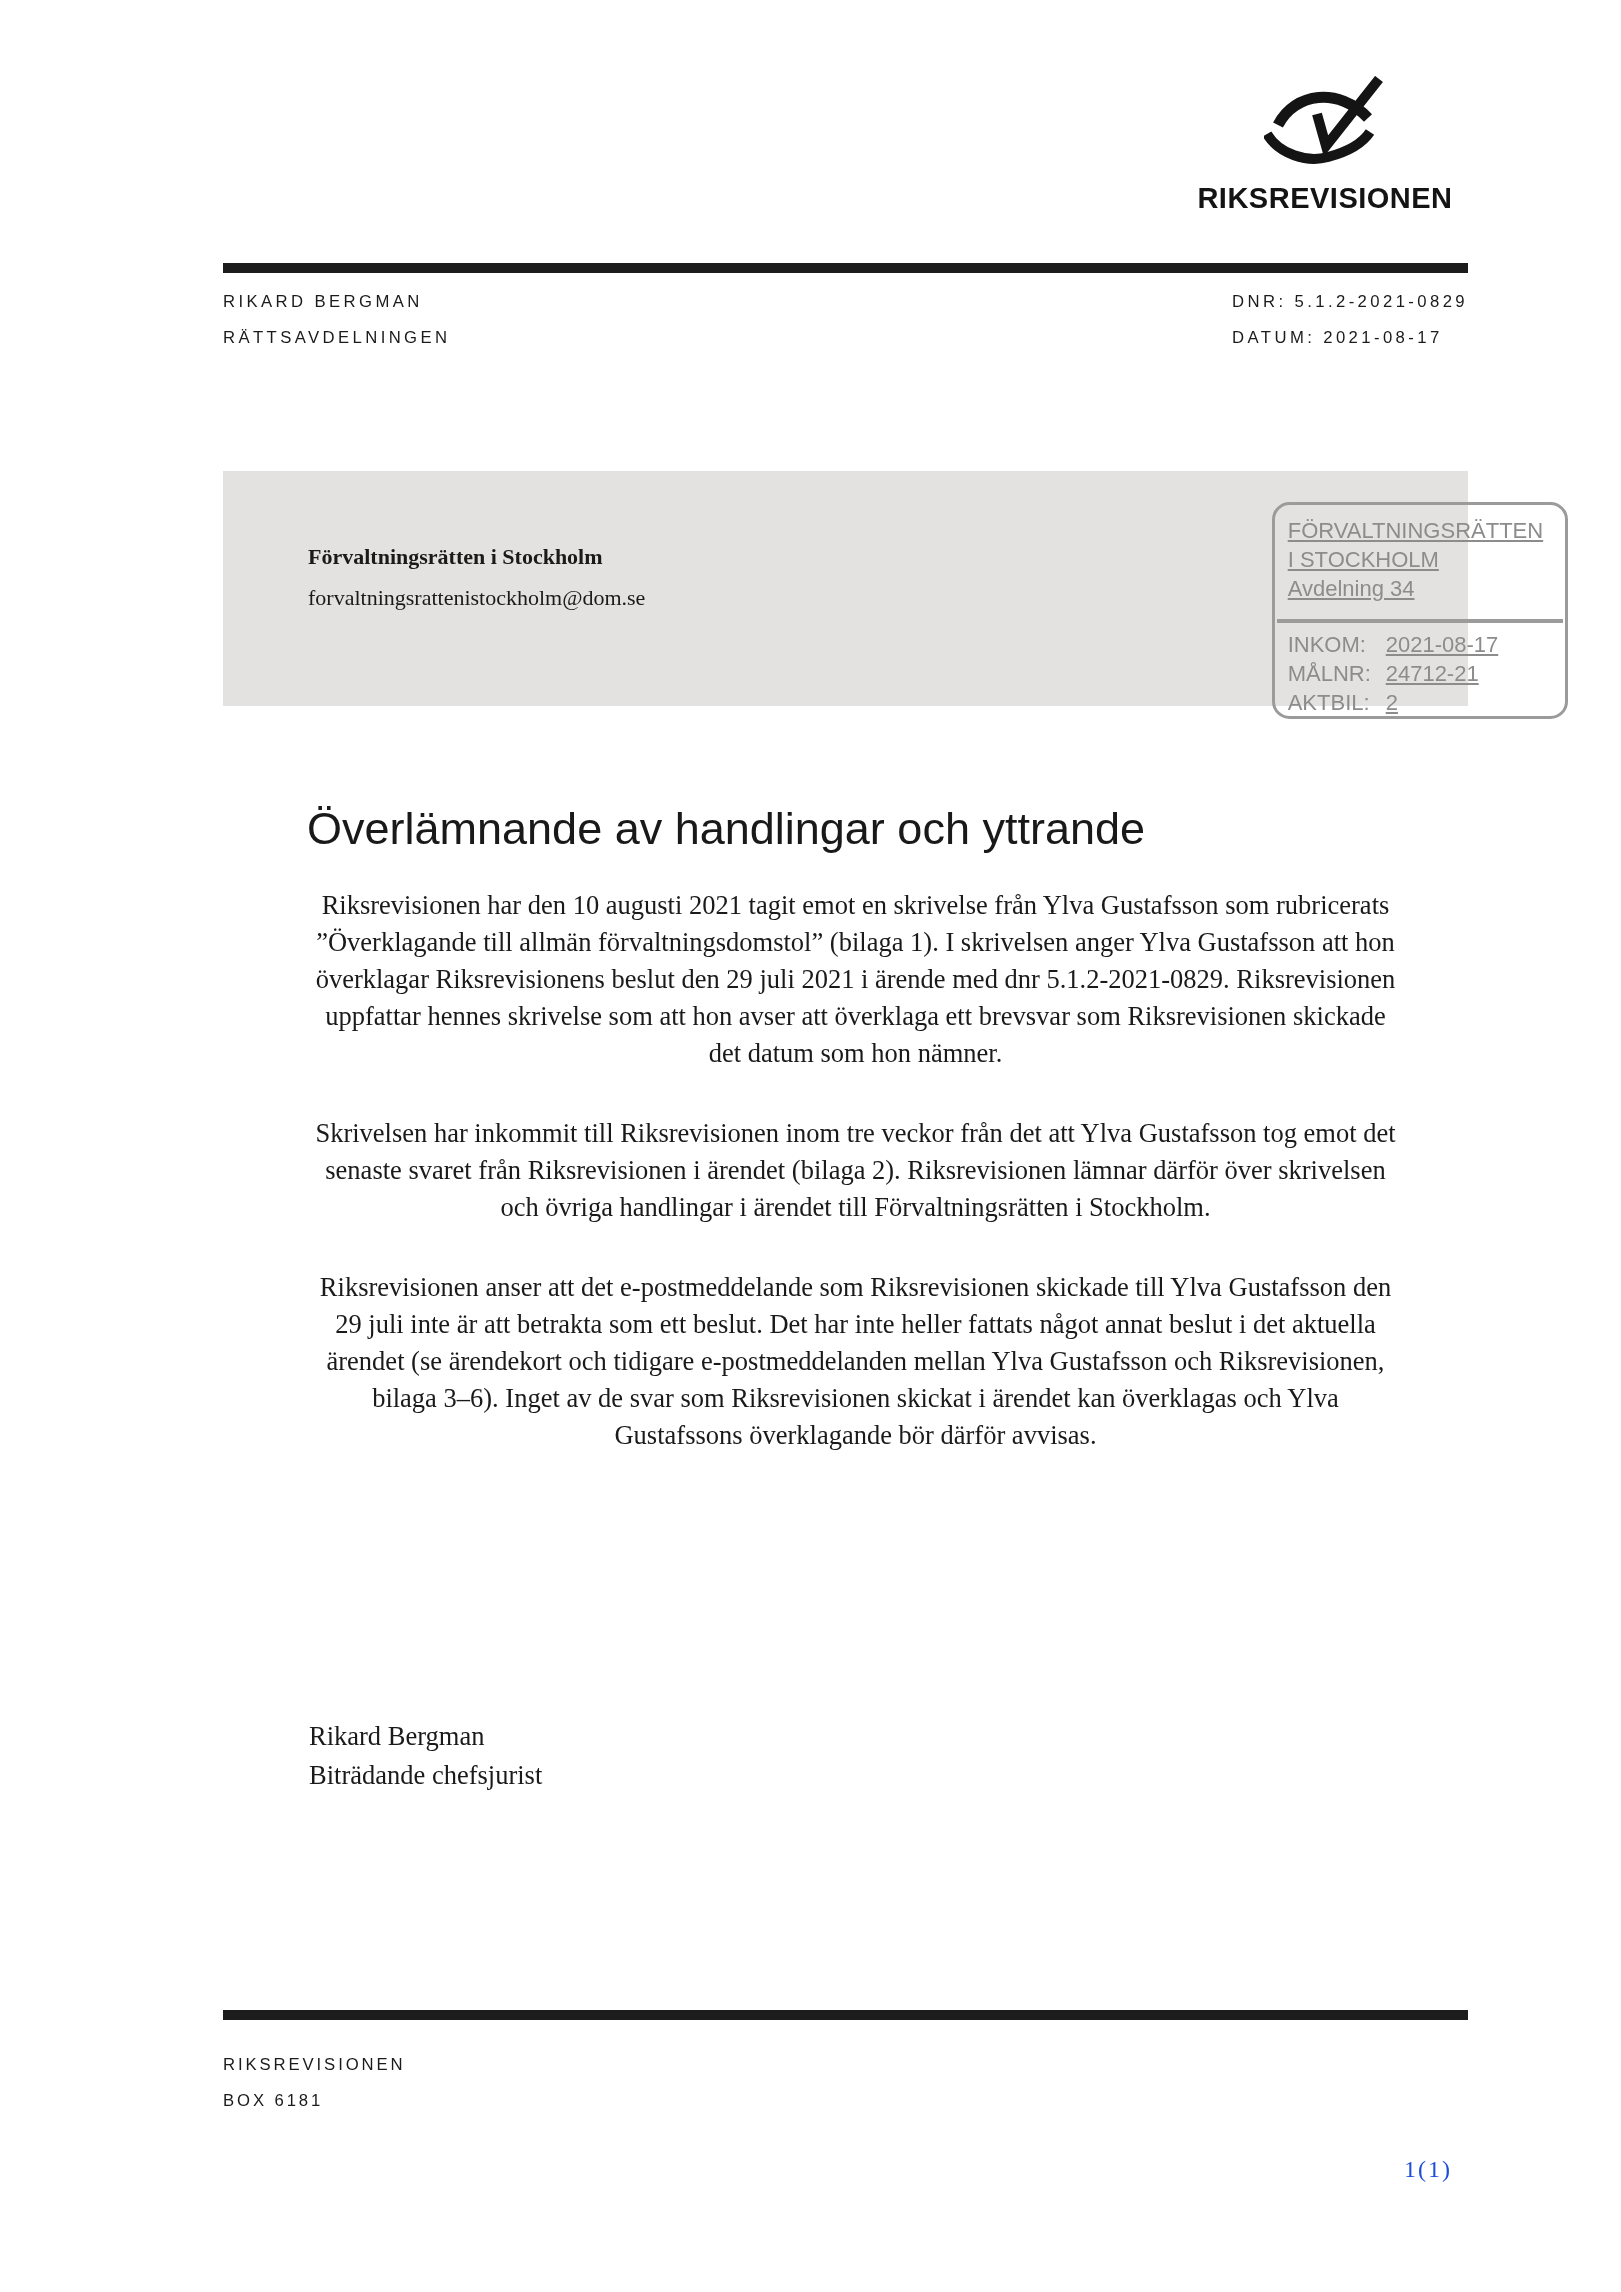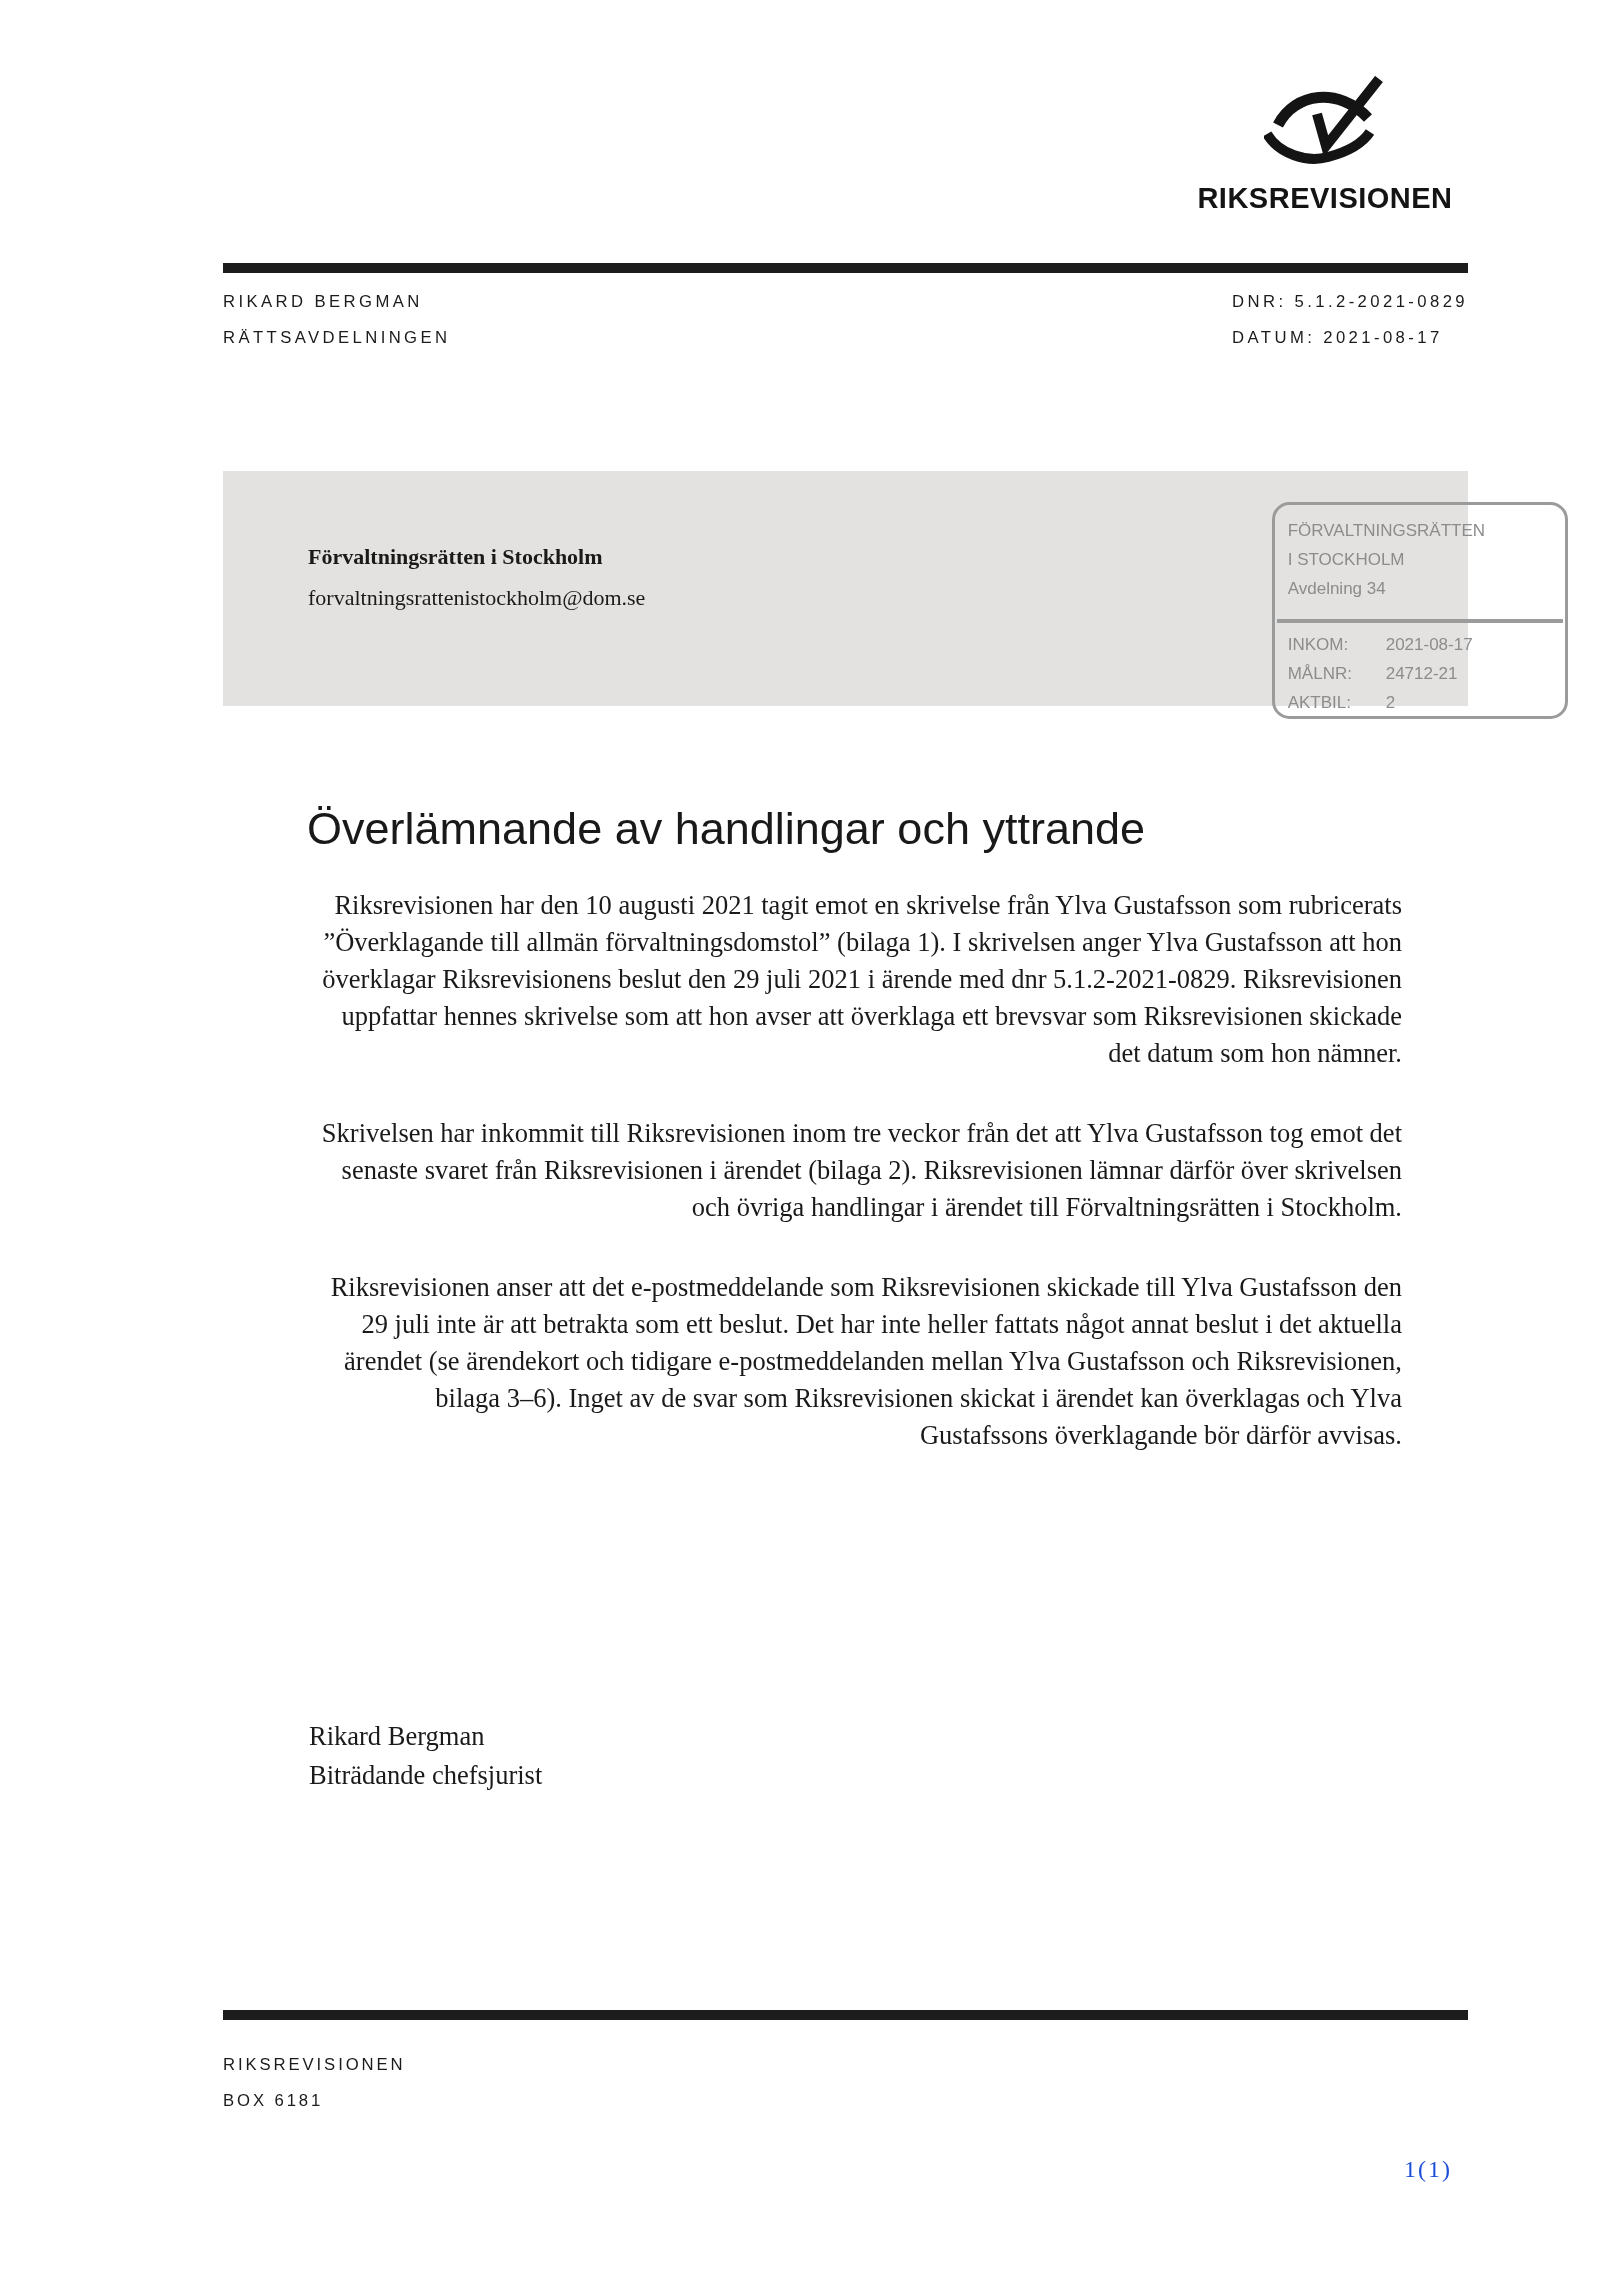--- a/index.html
+++ b/index.html
@@ -35,36 +35,36 @@
     position:absolute;left:223px;top:471px;width:1245px;height:235px;
     background:#e3e2e0;
   }
   .recipient{position:absolute;left:85px;top:65px;font-size:22px;line-height:41px;}
   .recipient-name{font-weight:700;}
   
   .stamp{
     position:absolute;left:1272px;top:502px;width:296px;height:217px;
     border:3.9px solid #9b9b9b;border-radius:17.6px;box-sizing:border-box;
     font-family:"Liberation Sans", sans-serif;
-    color:#8c8c8c;font-size:17px;line-height:29px;
+    color:#8c8c8c;font-size:22px;line-height:29px;text-decoration:underline;
   }
   .stamp-head{padding:10.8px 7.8px 0 12.7px;}
   .stamp-divider{height:3.9px;background:#9b9b9b;margin:16.7px 2px 6.9px 2px;}
   .stamp-rows{padding:0 7.8px 0 12.7px;}
   .stamp-row .lbl{display:inline-block;width:98px;}
   
   .doc-title{
     position:absolute;left:307px;top:779px;
     font-family:"Liberation Sans", sans-serif;
     font-size:45px;font-weight:400;color:#191919;letter-spacing:0;
     white-space:nowrap;
     margin-top:24px;
   }
   .body-text{position:absolute;left:309px;top:887px;width:1093px;}
-  .body-text p{margin:0 0 43px 0;font-size:26.5px;line-height:37px;text-align:right;}
+  .body-text p{margin:0 0 43px 0;font-size:26.5px;line-height:37px;text-align:center;}
   
   .signature{position:absolute;left:309px;top:1717px;font-size:26.5px;line-height:39px;}
   
   .footer-rule{position:absolute;left:223px;top:2010px;width:1245px;height:9.8px;background:#1c1c1c;}
   .footer{
     position:absolute;left:223px;top:2047px;
     font-family:"Liberation Sans", sans-serif;
     font-size:16.7px;letter-spacing:2.9px;line-height:36px;color:#1b1b1b;
     white-space:nowrap;
   }

